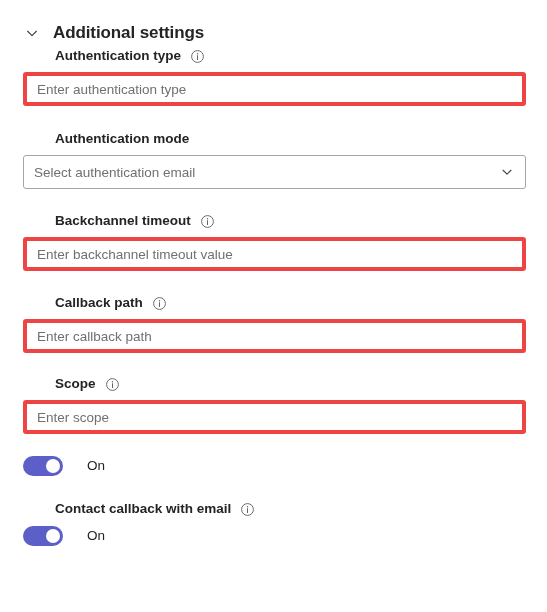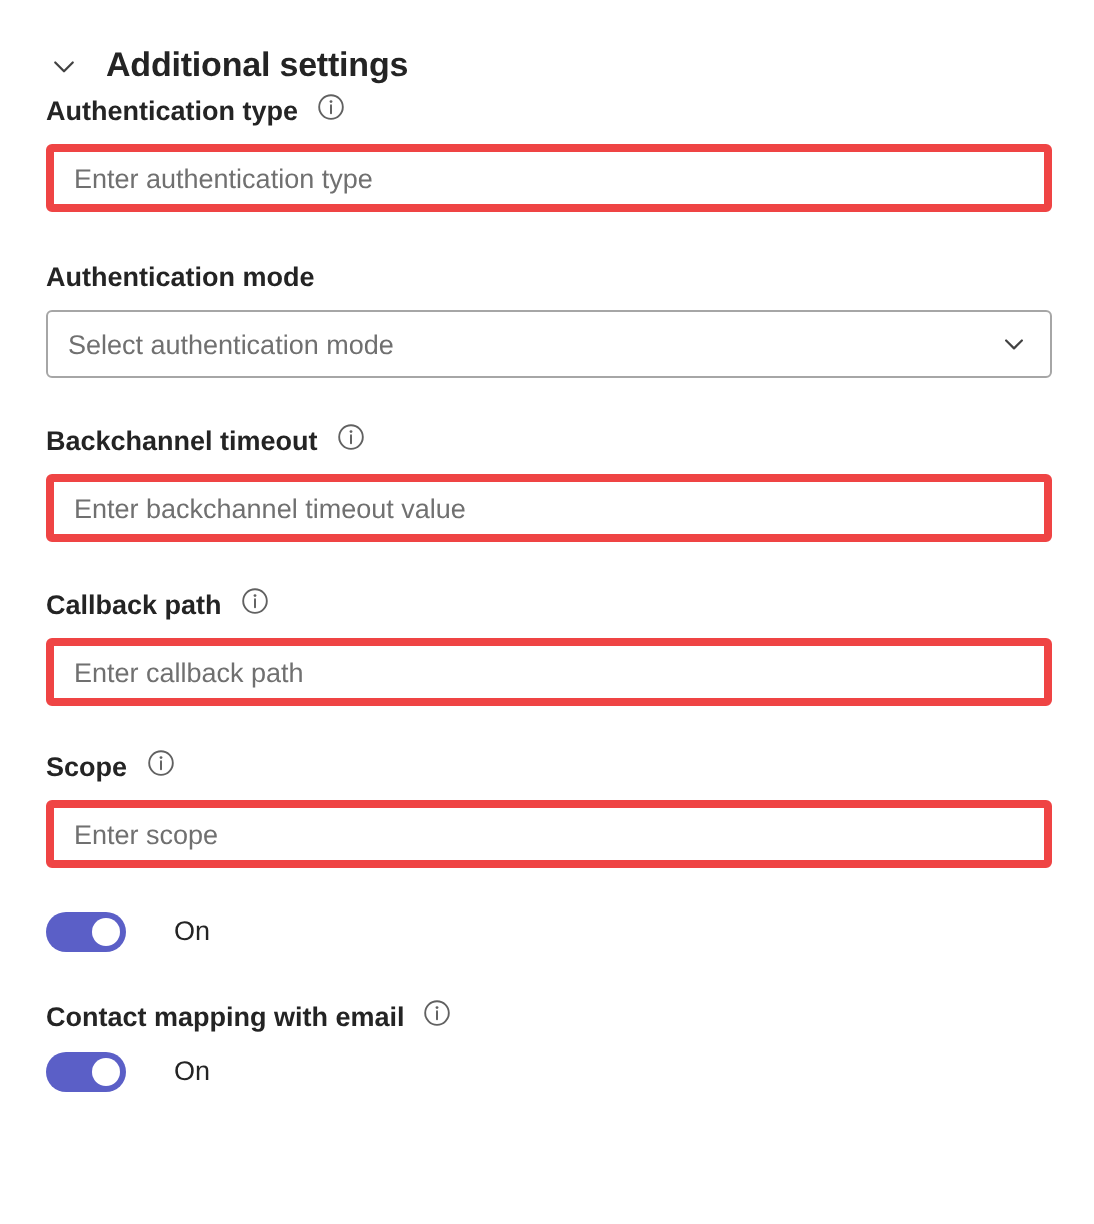--- a/index.html
+++ b/index.html
@@ -55,24 +55,25 @@
   .form-body {
     padding: 0 0 0 23px;
   }
 
   .field {
     margin-bottom: 0;
   }
 
   .field-label-row {
     display: flex;
-    align-items: flex-start;
+    align-items: center;
     gap: 9px;
     margin-bottom: 6px;
     height: 20px;
+    margin-left: 32px;
   }
   .field-label {
     font-size: 13.5px;
     font-weight: bold;
     color: #242424;
     line-height: 20px;
     white-space: nowrap;
   }
 
   .info-icon {
@@ -212,21 +213,21 @@
     </div>
 
     <div class="gap-auth-type"></div>
 
     <div class="field">
       <div class="field-label-row">
         <span class="field-label">Authentication mode</span>
       </div>
       <div class="dropdown">
         <div class="dropdown-box">
-          <span class="dropdown-value">Select authentication mode</span>
+          <span class="dropdown-value">Select authentication email</span>
           <span class="dropdown-chevron">
             <svg width="14" height="14" viewBox="0 0 16 16" aria-hidden="true">
               <path d="M3.5 6 L8 10.5 L12.5 6" fill="none" stroke="#424242" stroke-width="1.25" stroke-linecap="round" stroke-linejoin="round"></path>
             </svg>
           </span>
         </div>
       </div>
     </div>
 
     <div class="gap-auth-mode"></div>
@@ -285,21 +286,21 @@
           <span class="knob"></span>
         </button>
         <span class="switch-label">On</span>
       </div>
     </div>
 
     <div class="gap-toggle-1"></div>
 
     <div class="field">
       <div class="field-label-row">
-        <span class="field-label">Contact mapping with email</span>
+        <span class="field-label">Contact callback with email</span>
         <span class="info-icon">
           <svg width="15" height="15" viewBox="0 0 16 16" aria-hidden="true">
             <circle cx="8" cy="8" r="6.3" fill="none" stroke="#616161" stroke-width="1"></circle>
             <circle cx="8" cy="5.1" r="0.75" fill="#616161"></circle>
             <path d="M8 7.1 L8 11.3" stroke="#616161" stroke-width="1.05" stroke-linecap="round"></path>
           </svg>
         </span>
       </div>
       <div class="toggle-row">
         <button class="switch" aria-pressed="true">

